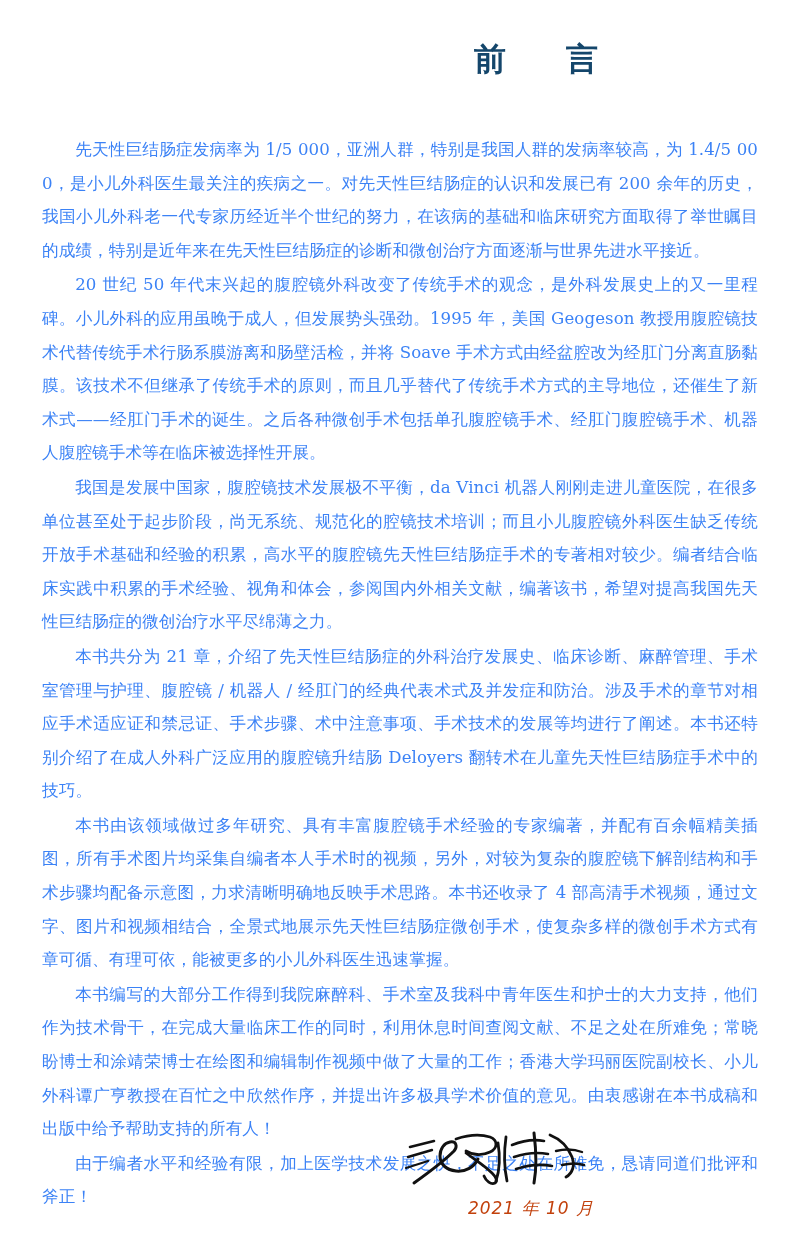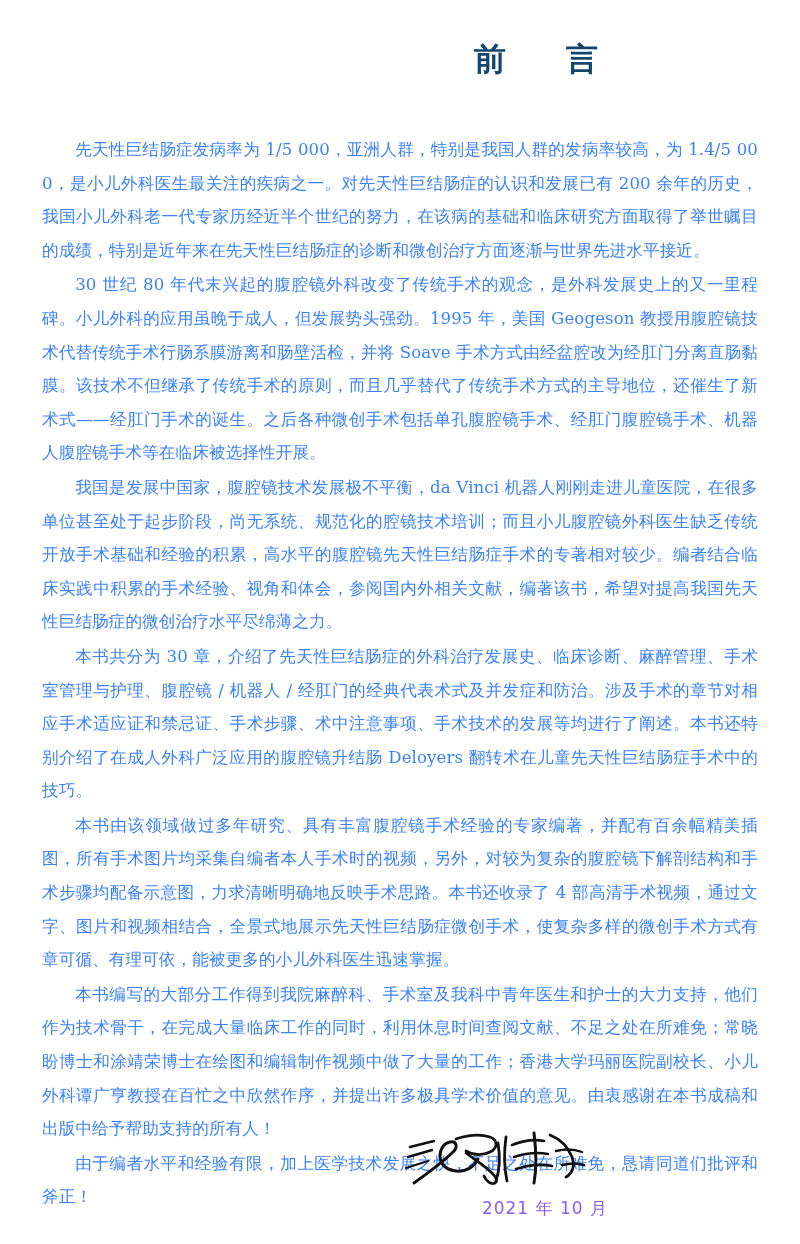--- a/index.html
+++ b/index.html
@@ -60,36 +60,38 @@
   }
   .signature {
     display: block;
     width: 200px;
     height: 74px;
     margin: 0 14px 2px auto;
   }
   .sign-date {
     font-family: "DejaVu Sans", "Liberation Sans", sans-serif;
     font-size: 17px;
-    color: #8b5cf6;
+    color: #c2410c;
     letter-spacing: 1px;
+    margin-right: 14px;
+    font-style: italic;
   }
 </style>
 </head>
 <body>
 
 <div class="page">
 
   <div class="preface-title">前　言</div>
 
   <div class="body-wrap">
     <p class="para">先天性巨结肠症发病率为 1/5 000，亚洲人群，特别是我国人群的发病率较高，为 1.4/5 000，是小儿外科医生最关注的疾病之一。对先天性巨结肠症的认识和发展已有 200 余年的历史，我国小儿外科老一代专家历经近半个世纪的努力，在该病的基础和临床研究方面取得了举世瞩目的成绩，特别是近年来在先天性巨结肠症的诊断和微创治疗方面逐渐与世界先进水平接近。</p>
-    <p class="para">30 世纪 80 年代末兴起的腹腔镜外科改变了传统手术的观念，是外科发展史上的又一里程碑。小儿外科的应用虽晚于成人，但发展势头强劲。1995 年，美国 Geogeson 教授用腹腔镜技术代替传统手术行肠系膜游离和肠壁活检，并将 Soave 手术方式由经盆腔改为经肛门分离直肠黏膜。该技术不但继承了传统手术的原则，而且几乎替代了传统手术方式的主导地位，还催生了新术式——经肛门手术的诞生。之后各种微创手术包括单孔腹腔镜手术、经肛门腹腔镜手术、机器人腹腔镜手术等在临床被选择性开展。</p>
+    <p class="para">20 世纪 50 年代末兴起的腹腔镜外科改变了传统手术的观念，是外科发展史上的又一里程碑。小儿外科的应用虽晚于成人，但发展势头强劲。1995 年，美国 Geogeson 教授用腹腔镜技术代替传统手术行肠系膜游离和肠壁活检，并将 Soave 手术方式由经盆腔改为经肛门分离直肠黏膜。该技术不但继承了传统手术的原则，而且几乎替代了传统手术方式的主导地位，还催生了新术式——经肛门手术的诞生。之后各种微创手术包括单孔腹腔镜手术、经肛门腹腔镜手术、机器人腹腔镜手术等在临床被选择性开展。</p>
     <p class="para">我国是发展中国家，腹腔镜技术发展极不平衡，da Vinci 机器人刚刚走进儿童医院，在很多单位甚至处于起步阶段，尚无系统、规范化的腔镜技术培训；而且小儿腹腔镜外科医生缺乏传统开放手术基础和经验的积累，高水平的腹腔镜先天性巨结肠症手术的专著相对较少。编者结合临床实践中积累的手术经验、视角和体会，参阅国内外相关文献，编著该书，希望对提高我国先天性巨结肠症的微创治疗水平尽绵薄之力。</p>
-    <p class="para">本书共分为 30 章，介绍了先天性巨结肠症的外科治疗发展史、临床诊断、麻醉管理、手术室管理与护理、腹腔镜 / 机器人 / 经肛门的经典代表术式及并发症和防治。涉及手术的章节对相应手术适应证和禁忌证、手术步骤、术中注意事项、手术技术的发展等均进行了阐述。本书还特别介绍了在成人外科广泛应用的腹腔镜升结肠 Deloyers 翻转术在儿童先天性巨结肠症手术中的技巧。</p>
+    <p class="para">本书共分为 21 章，介绍了先天性巨结肠症的外科治疗发展史、临床诊断、麻醉管理、手术室管理与护理、腹腔镜 / 机器人 / 经肛门的经典代表术式及并发症和防治。涉及手术的章节对相应手术适应证和禁忌证、手术步骤、术中注意事项、手术技术的发展等均进行了阐述。本书还特别介绍了在成人外科广泛应用的腹腔镜升结肠 Deloyers 翻转术在儿童先天性巨结肠症手术中的技巧。</p>
     <p class="para">本书由该领域做过多年研究、具有丰富腹腔镜手术经验的专家编著，并配有百余幅精美插图，所有手术图片均采集自编者本人手术时的视频，另外，对较为复杂的腹腔镜下解剖结构和手术步骤均配备示意图，力求清晰明确地反映手术思路。本书还收录了 4 部高清手术视频，通过文字、图片和视频相结合，全景式地展示先天性巨结肠症微创手术，使复杂多样的微创手术方式有章可循、有理可依，能被更多的小儿外科医生迅速掌握。</p>
     <p class="para">本书编写的大部分工作得到我院麻醉科、手术室及我科中青年医生和护士的大力支持，他们作为技术骨干，在完成大量临床工作的同时，利用休息时间查阅文献、不足之处在所难免；常晓盼博士和涂靖荣博士在绘图和编辑制作视频中做了大量的工作；香港大学玛丽医院副校长、小儿外科谭广亨教授在百忙之中欣然作序，并提出许多极具学术价值的意见。由衷感谢在本书成稿和出版中给予帮助支持的所有人！</p>
     <p class="para">由于编者水平和经验有限，加上医学技术发展之快，不足之处在所难免，恳请同道们批评和斧正！</p>
   </div>
 
   <div class="sign-block">
     <svg class="signature" viewBox="0 0 200 74" aria-hidden="true">
       <g fill="none" stroke="#111111" stroke-linecap="round" stroke-linejoin="round">
         <path d="M16 26 L40 20" stroke-width="2.6"></path>
         <path d="M14 36 L38 29" stroke-width="2.4"></path>

